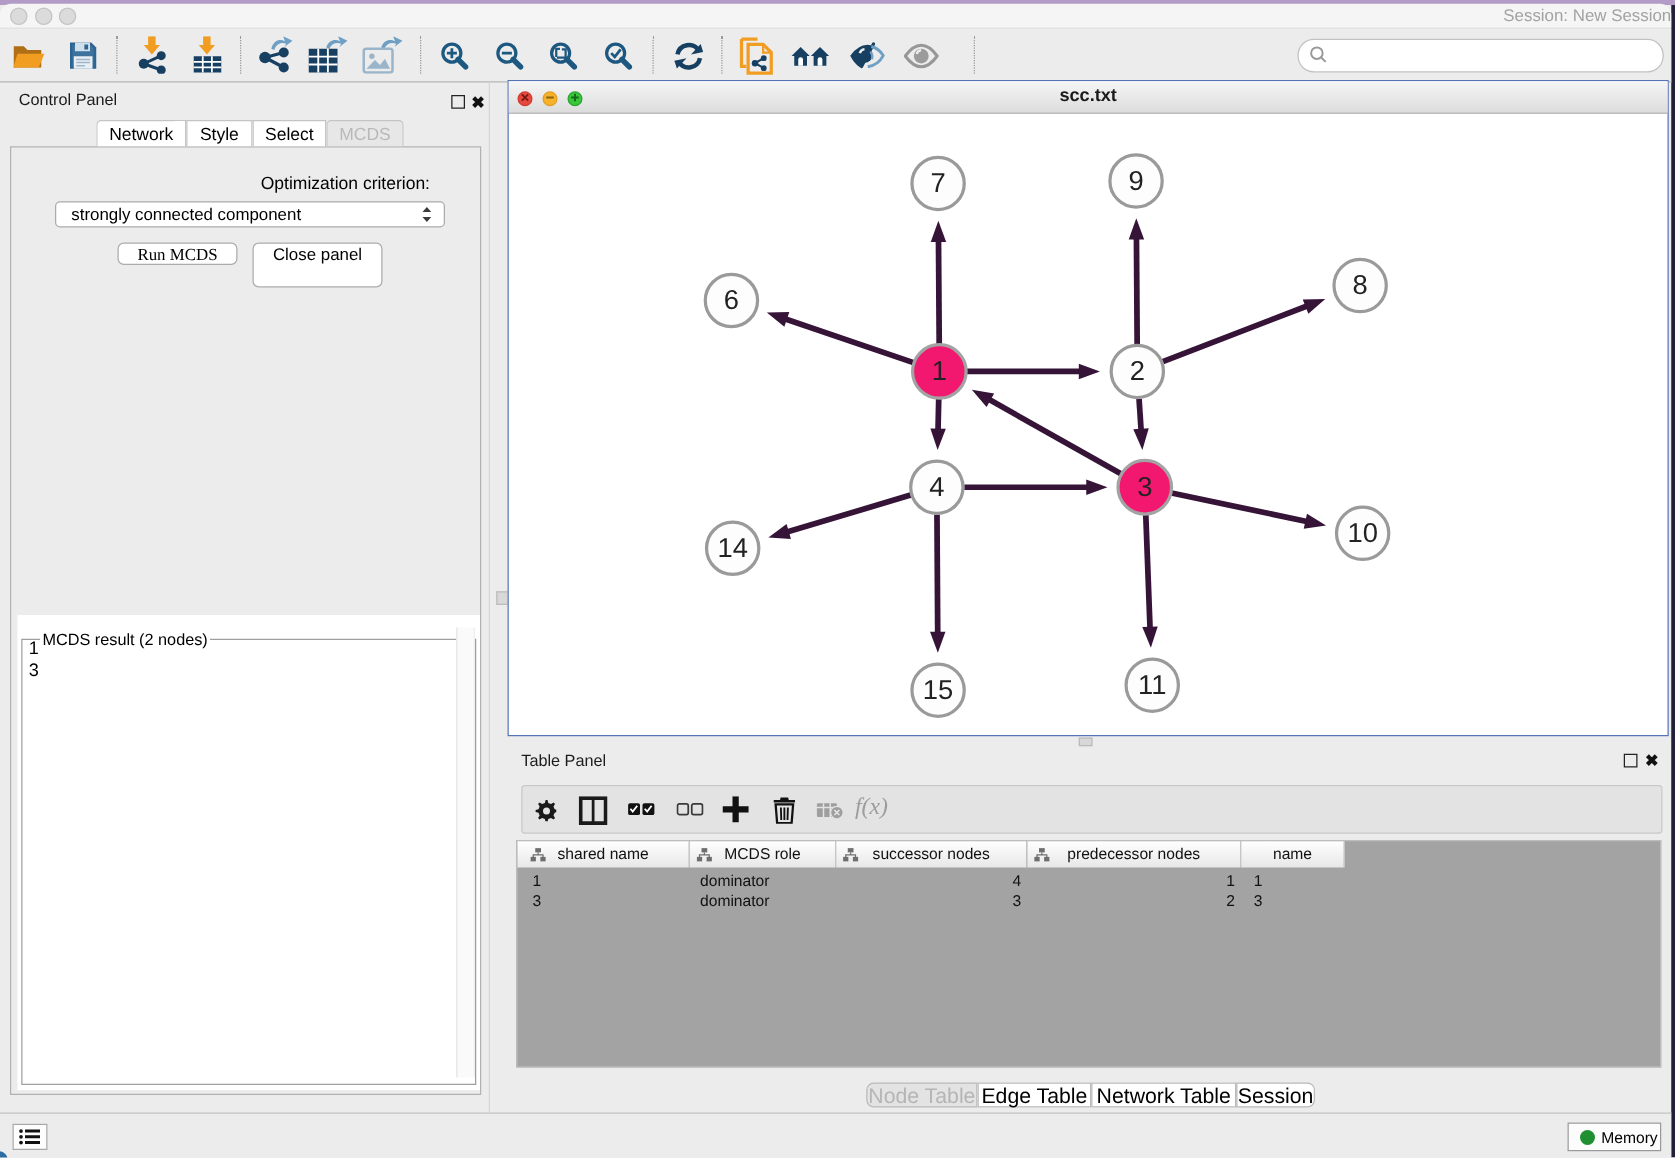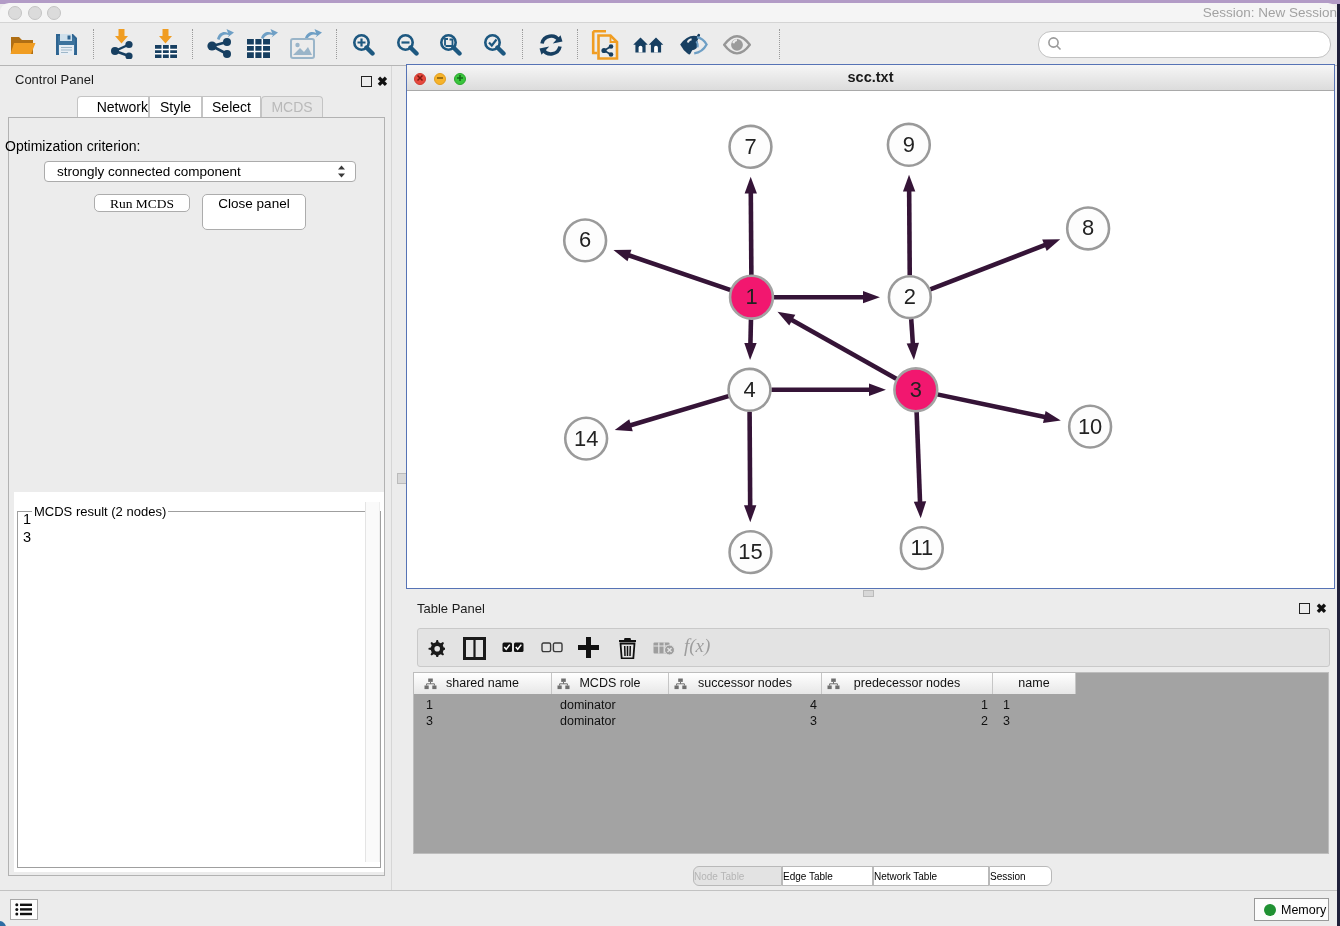--- a/index.html
+++ b/index.html
@@ -41,22 +41,22 @@
   .nettitle{position:absolute;left:0;top:0;width:100%;height:26px;
             background:linear-gradient(#f6f6f6,#dcdcdc);
             border-bottom:1px solid #a9a9a9;box-sizing:border-box;}
   .light{position:absolute;top:8px;width:12px;height:12px;border-radius:50%;box-sizing:border-box;}
   
   .thead-cell{position:absolute;top:0;height:21px;box-sizing:border-box;
       background:linear-gradient(#ffffff,#e7e7e7);border-right:1px solid #c6c6c6;
       font-size:12.5px;color:#111;text-align:center;line-height:21px;}
   .trow{position:absolute;font-size:12.5px;color:#111;height:16px;line-height:16px;}
   .btab{position:absolute;top:270px;height:20px;background:#fff;
-        border:1px solid #b9b9b9;box-sizing:border-box;font-size:10px;
-        color:#000;line-height:19px;}
+        border:1px solid #b9b9b9;box-sizing:border-box;font-size:17px;
+        color:#000;text-align:center;line-height:19px;}
   .statusbar{left:0;top:890px;width:1337px;height:36px;background:#ececec;
              border-top:1px solid #c2c2c2;box-sizing:border-box;}
 </style>
 </head>
 <body>
 <div class="abs macwin"></div>
 <div class="abs deskTop"></div>
 <div class="abs deskRight"></div>
 
 <div class="abs titlebar">
@@ -176,26 +176,26 @@
       <line x1="11" y1="11" x2="14.5" y2="14.5" stroke="#9a9a9a" stroke-width="1.6"></line>
     </svg>
   </div>
 </div>
 
 <div class="abs" style="left:0;top:66px;width:392px;height:824px;border-right:1px solid #d6d6d6;box-sizing:border-box;">
   <div class="cpTitle abs" style="left:15px;top:6px;">Control Panel</div>
   <div class="floatbtn" style="left:361px;top:10px;"></div>
   <div class="closex" style="left:377px;top:9px;">✖</div>
   <div class="abs cpanel"></div>
-  <div class="tab" style="left:77px;width:72px;border-radius:4px 0 0 0;text-align:right;">Network</div>
+  <div class="tab" style="left:77px;width:72px;border-radius:4px 0 0 0;">Network</div>
   <div class="tab" style="left:149px;width:53px;">Style</div>
   <div class="tab" style="left:202px;width:59px;">Select</div>
   <div class="tab" style="left:261px;width:62px;background:#e7e7e7;color:#b9b9b9;border-radius:4px 4px 0 0;">MCDS</div>
 
-  <div class="abs" style="left:0;top:72px;width:344px;text-align:left;font-size:14px;color:#000;"><span style="margin-left:5px;">Optimization criterion:</span></div>
+  <div class="abs" style="left:0;top:72px;width:344px;text-align:right;font-size:14px;color:#000;"><span style="margin-left:5px;">Optimization criterion:</span></div>
   <div class="abs" style="left:44px;top:95px;width:310px;height:19px;background:#fff;border:1px solid #ababab;border-radius:4px;font-size:13.5px;line-height:19px;color:#000;">
     <span style="margin-left:12px;">strongly connected component</span>
     <svg width="11" height="15" style="position:absolute;right:8px;top:2px" viewBox="0 0 11 15">
       <path d="M2 5.5 L5.5 1.5 L9 5.5 Z" fill="#3a3a3a"></path>
       <path d="M2 9.5 L5.5 13.5 L9 9.5 Z" fill="#3a3a3a"></path>
     </svg>
   </div>
   <div class="btn" style="left:94px;top:128px;width:96px;height:18px;line-height:17px;font-family:Liberation Serif, serif;">Run MCDS</div>
   <div class="btn" style="left:202px;top:128px;width:104px;height:36px;line-height:17px;">Close panel</div>
 

